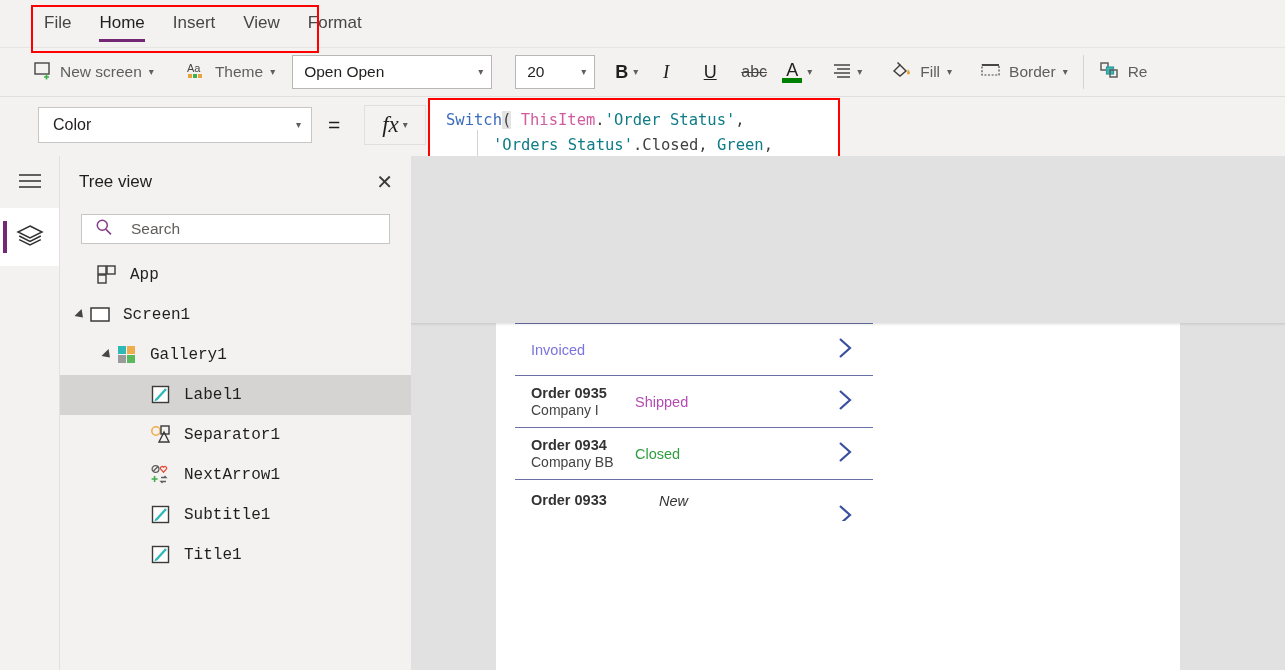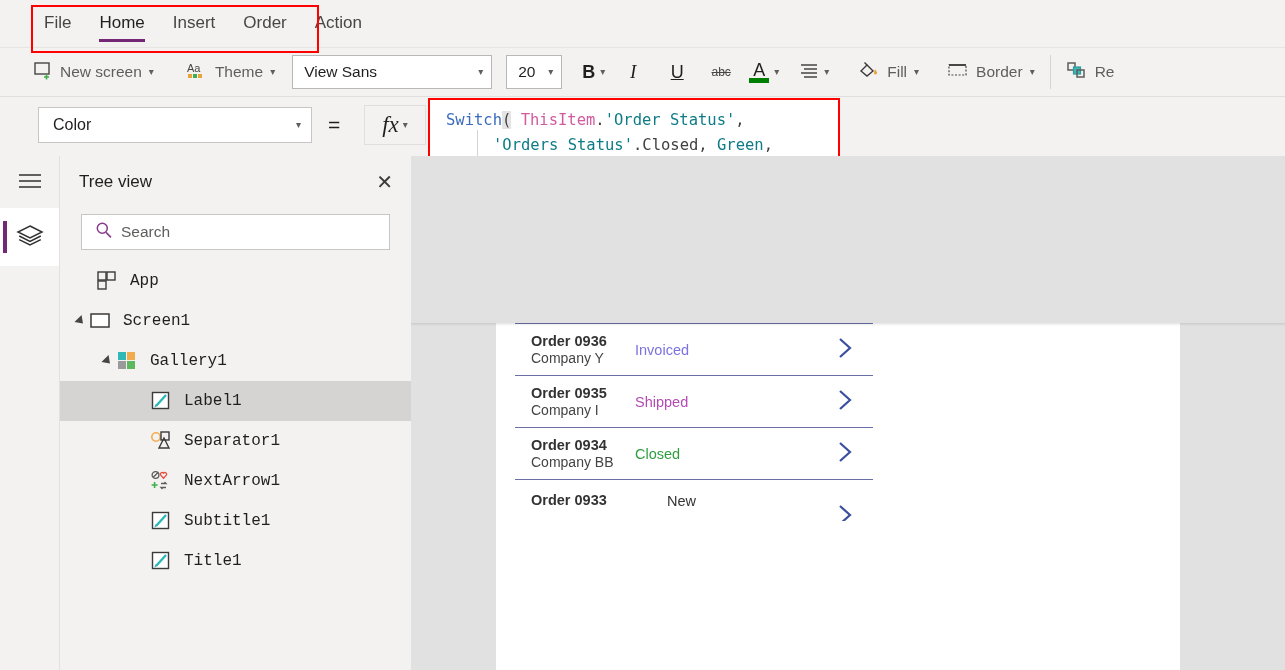--- a/index.html
+++ b/index.html
@@ -45,21 +45,21 @@
   .chev { color: #605e5c; font-size: 10px; line-height: 1; }
   .rb-sep {
     width: 1px; height: 34px; background: #d6d4d2; margin: 0 6px;
   }
   .rb-select {
     height: 34px; border: 1px solid #b9b7b5; background: #fff;
     display: flex; align-items: center; justify-content: space-between;
     padding: 0 8px 0 11px; font-size: 15.5px; color: #201f1e; cursor: pointer;
   }
   .rb-select.font { width: 200px; margin-left: 8px;}
-  .rb-select.size { width: 56px; margin-left: 14px;}
+  .rb-select.size { width: 80px; margin-left: 23px;}
   .rb-btn {
     width: 44px; height: 40px; display:flex; align-items:center; justify-content:center;
     cursor: pointer; color: #201f1e; font-size: 17px;
   }
   .rb-btn.wide { width: auto; padding: 0 6px; gap: 5px;}
 
   
   .propbar {
     position: absolute; left: 0; top: 97px; width: 1285px; height: 59px;
     background: #f3f2f1;
@@ -150,22 +150,22 @@
     background: #f3f2f1; border-left: 1px solid #e3e1df;
   }
   .tree-header {
     position: relative; height: 52px; display: flex; align-items: center;
     padding: 0 18px 0 19px; justify-content: space-between;
   }
   .tree-title { font-size: 17px; color: #201f1e; font-weight: 400; }
   .tree-close { font-size: 20px; color: #3b3a39; cursor: pointer; line-height: 1; }
   .tree-searchwrap { padding: 6px 21px 0 21px; }
   .tree-search {
-    height: 36px; background: #fff; border: 1px solid #c8c6c4;
-    display: flex; align-items: center; gap: 8px; padding: 0 13px; cursor: text;
+    height: 30px; background: #fff; border: 1px solid #c8c6c4;
+    display: flex; align-items: center; gap: 18px; padding: 0 13px; cursor: text;
   }
   .tree-search .ph { font-size: 15.5px; color: #605e5c; }
   .tree-list { margin-top: 11px; font-family: Liberation Mono, monospace; }
   .tree-row {
     height: 40px; display: flex; align-items: center; cursor: pointer;
     font-size: 16px; color: #201f1e;
   }
   .tree-row.sel { background: #d6d4d2; }
   .tw-caret {
     width: 0; height: 0; border-top: 5px solid transparent;
@@ -210,22 +210,22 @@
 </style>
 </head>
 <body>
 
 <div id="root">
 
   <div class="menubar">
     <div class="menu-item">File</div>
     <div class="menu-item active">Home</div>
     <div class="menu-item">Insert</div>
-    <div class="menu-item">Order</div>
-    <div class="menu-item">Action</div>
+    <div class="menu-item">View</div>
+    <div class="menu-item">Format</div>
   </div>
 
   <div class="ribbon">
 
     <div class="rb-item" style="margin-left:24px;">
       <span>
         <svg width="20" height="20" viewBox="0 0 20 20">
           <rect x="2" y="3" width="14" height="11" fill="none" stroke="#484644" stroke-width="1.4"></rect>
           <path d="M13.5 14.5 v5 M11 17 h5" stroke="#3faf4b" stroke-width="1.6"></path>
         </svg>
@@ -241,21 +241,21 @@
           <rect x="2" y="14" width="4" height="4" fill="#e8a33d"></rect>
           <rect x="7" y="14" width="4" height="4" fill="#3faf4b"></rect>
           <rect x="12" y="14" width="4" height="4" fill="#e8a33d"></rect>
         </svg>
       </span>
       <span class="lbl">Theme</span>
       <span class="chev">▾</span>
     </div>
 
     <div class="rb-select font">
-      <span>View Sans</span>
+      <span>Open Open</span>
       <span class="chev">▾</span>
     </div>
 
     <div class="rb-select size">
       <span>20</span>
       <span class="chev">▾</span>
     </div>
 
     <div class="rb-btn wide" style="margin-left:14px;">
       <span style="font-weight:bold;font-size:18px;">B</span>
@@ -264,21 +264,21 @@
 
     <div class="rb-btn">
       <span style="font-style:italic;font-size:19px;font-family:'Liberation Serif',serif;">I</span>
     </div>
 
     <div class="rb-btn">
       <span style="text-decoration:underline;font-size:18px;">U</span>
     </div>
 
     <div class="rb-btn">
-      <span style="text-decoration:line-through;font-size:12px;color:#484644;">abc</span>
+      <span style="text-decoration:line-through;font-size:16px;color:#484644;">abc</span>
     </div>
 
     <div class="rb-btn wide">
       <span style="display:inline-block;text-align:center;">
         <span style="display:block;font-size:18px;line-height:16px;color:#201f1e;">A</span>
         <span style="display:block;width:20px;height:5px;background:#008000;"></span>
       </span>
       <span class="chev">▾</span>
     </div>
 
@@ -490,24 +490,20 @@
           </span>
           <span>Title1</span>
         </div>
       </div>
   </div>
 
   <div class="canvas-area">
     <div class="app-canvas">
       <div class="gallery" id="gallery">
           <div class="grow">
-            <div class="g-left">
-              <div class="g-title">Order 0936</div>
-              <div class="g-sub">Company Y</div>
-            </div>
             <div class="g-status" style="color: rgb(122, 115, 224);">Invoiced</div>
             <div class="g-arrow"><svg width="20" height="26" viewBox="0 0 20 26">
                 <path d="M5 4 L15 13 L5 22" fill="none" stroke="#3b4f9e" stroke-width="2.2"></path>
               </svg></div>
           </div>
           <div class="grow">
             <div class="g-left">
               <div class="g-title">Order 0935</div>
               <div class="g-sub">Company I</div>
             </div>
@@ -523,21 +519,21 @@
             </div>
             <div class="g-status" style="color: rgb(46, 158, 62); text-align: right;">Closed</div>
             <div class="g-arrow"><svg width="20" height="26" viewBox="0 0 20 26">
                 <path d="M5 4 L15 13 L5 22" fill="none" stroke="#3b4f9e" stroke-width="2.2"></path>
               </svg></div>
           </div>
           <div class="grow partial">
             <div class="g-left">
               <div class="g-title">Order 0933</div>
             </div>
-            <div class="g-status" style="color: rgb(51, 51, 51); margin-left: 32px;">New</div>
+            <div class="g-status" style="color: rgb(51, 51, 51); margin-left: 24px; font-style: italic;">New</div>
             <div class="g-arrow"><svg width="20" height="26" viewBox="0 0 20 26">
                 <path d="M5 4 L15 13 L5 22" fill="none" stroke="#3b4f9e" stroke-width="2.2"></path>
               </svg></div>
           </div>
         </div>
     </div>
   </div>
   <div class="shadow-strip"></div>
 
 </div>

